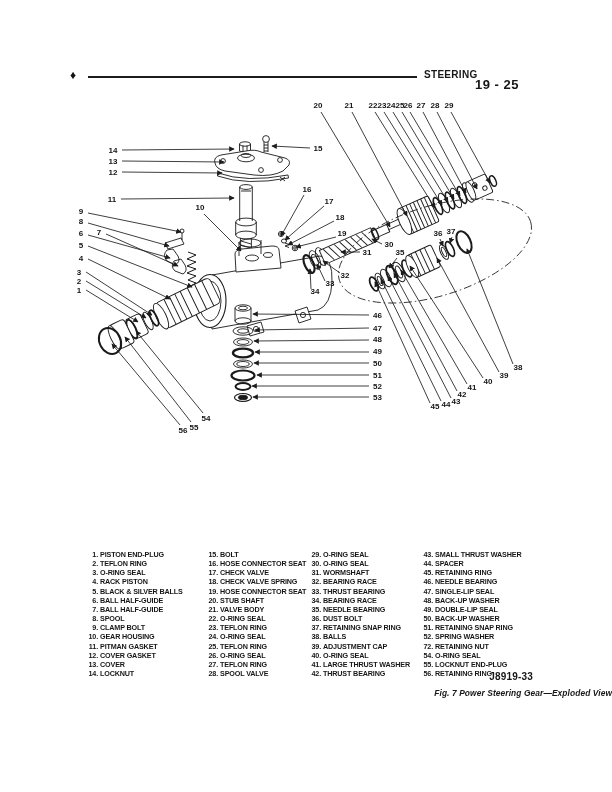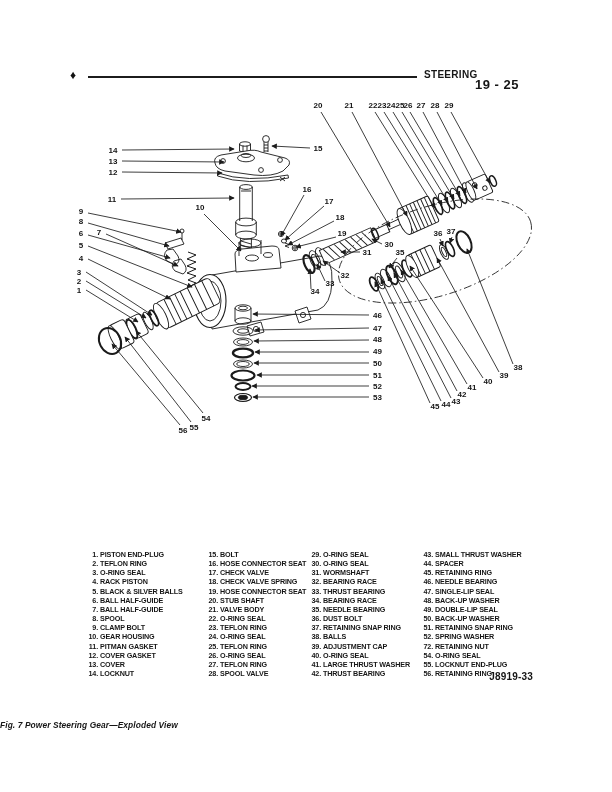--- a/index.html
+++ b/index.html
@@ -15,22 +15,22 @@
   svg .callout{font-family:"Liberation Sans",sans-serif;font-size:8px;font-weight:bold;fill:#141414;}
   svg .leader{stroke:#1c1c1c;stroke-width:.85;}
   
   #parts-list{position:absolute;left:0;top:550px;width:524px;height:130px;}
   .col{position:absolute;top:0;width:112px;}
   .col1{left:84px}.col2{left:204px}.col3{left:307px}.col4{left:419px}
   .row{font-size:7.2px;font-weight:bold;line-height:9.15px;white-space:nowrap;letter-spacing:-.15px;}
   .row .num{display:inline-block;width:14px;text-align:right;margin-right:2px;}
   .drawing-code{position:absolute;left:419px;top:671px;width:114px;text-align:right;
                 font-size:10px;font-weight:bold;letter-spacing:.2px;}
-  .caption{position:absolute;left:0;top:688px;width:612px;text-align:left;
-           font-size:8.4px;font-weight:bold;font-style:italic;letter-spacing:.1px;margin-top:32px;}
+  .caption{position:absolute;left:0;top:688px;width:612px;text-align:right;
+           font-size:8.4px;font-weight:bold;font-style:italic;letter-spacing:.1px;}
 </style>
 </head>
 <body>
 
 <div class="page">
 
   <span class="hdr-bullet">♦</span>
   <div class="hdr-rule"></div>
   <span class="hdr-section">STEERING</span>
   <span class="hdr-page">19 - 25</span>

